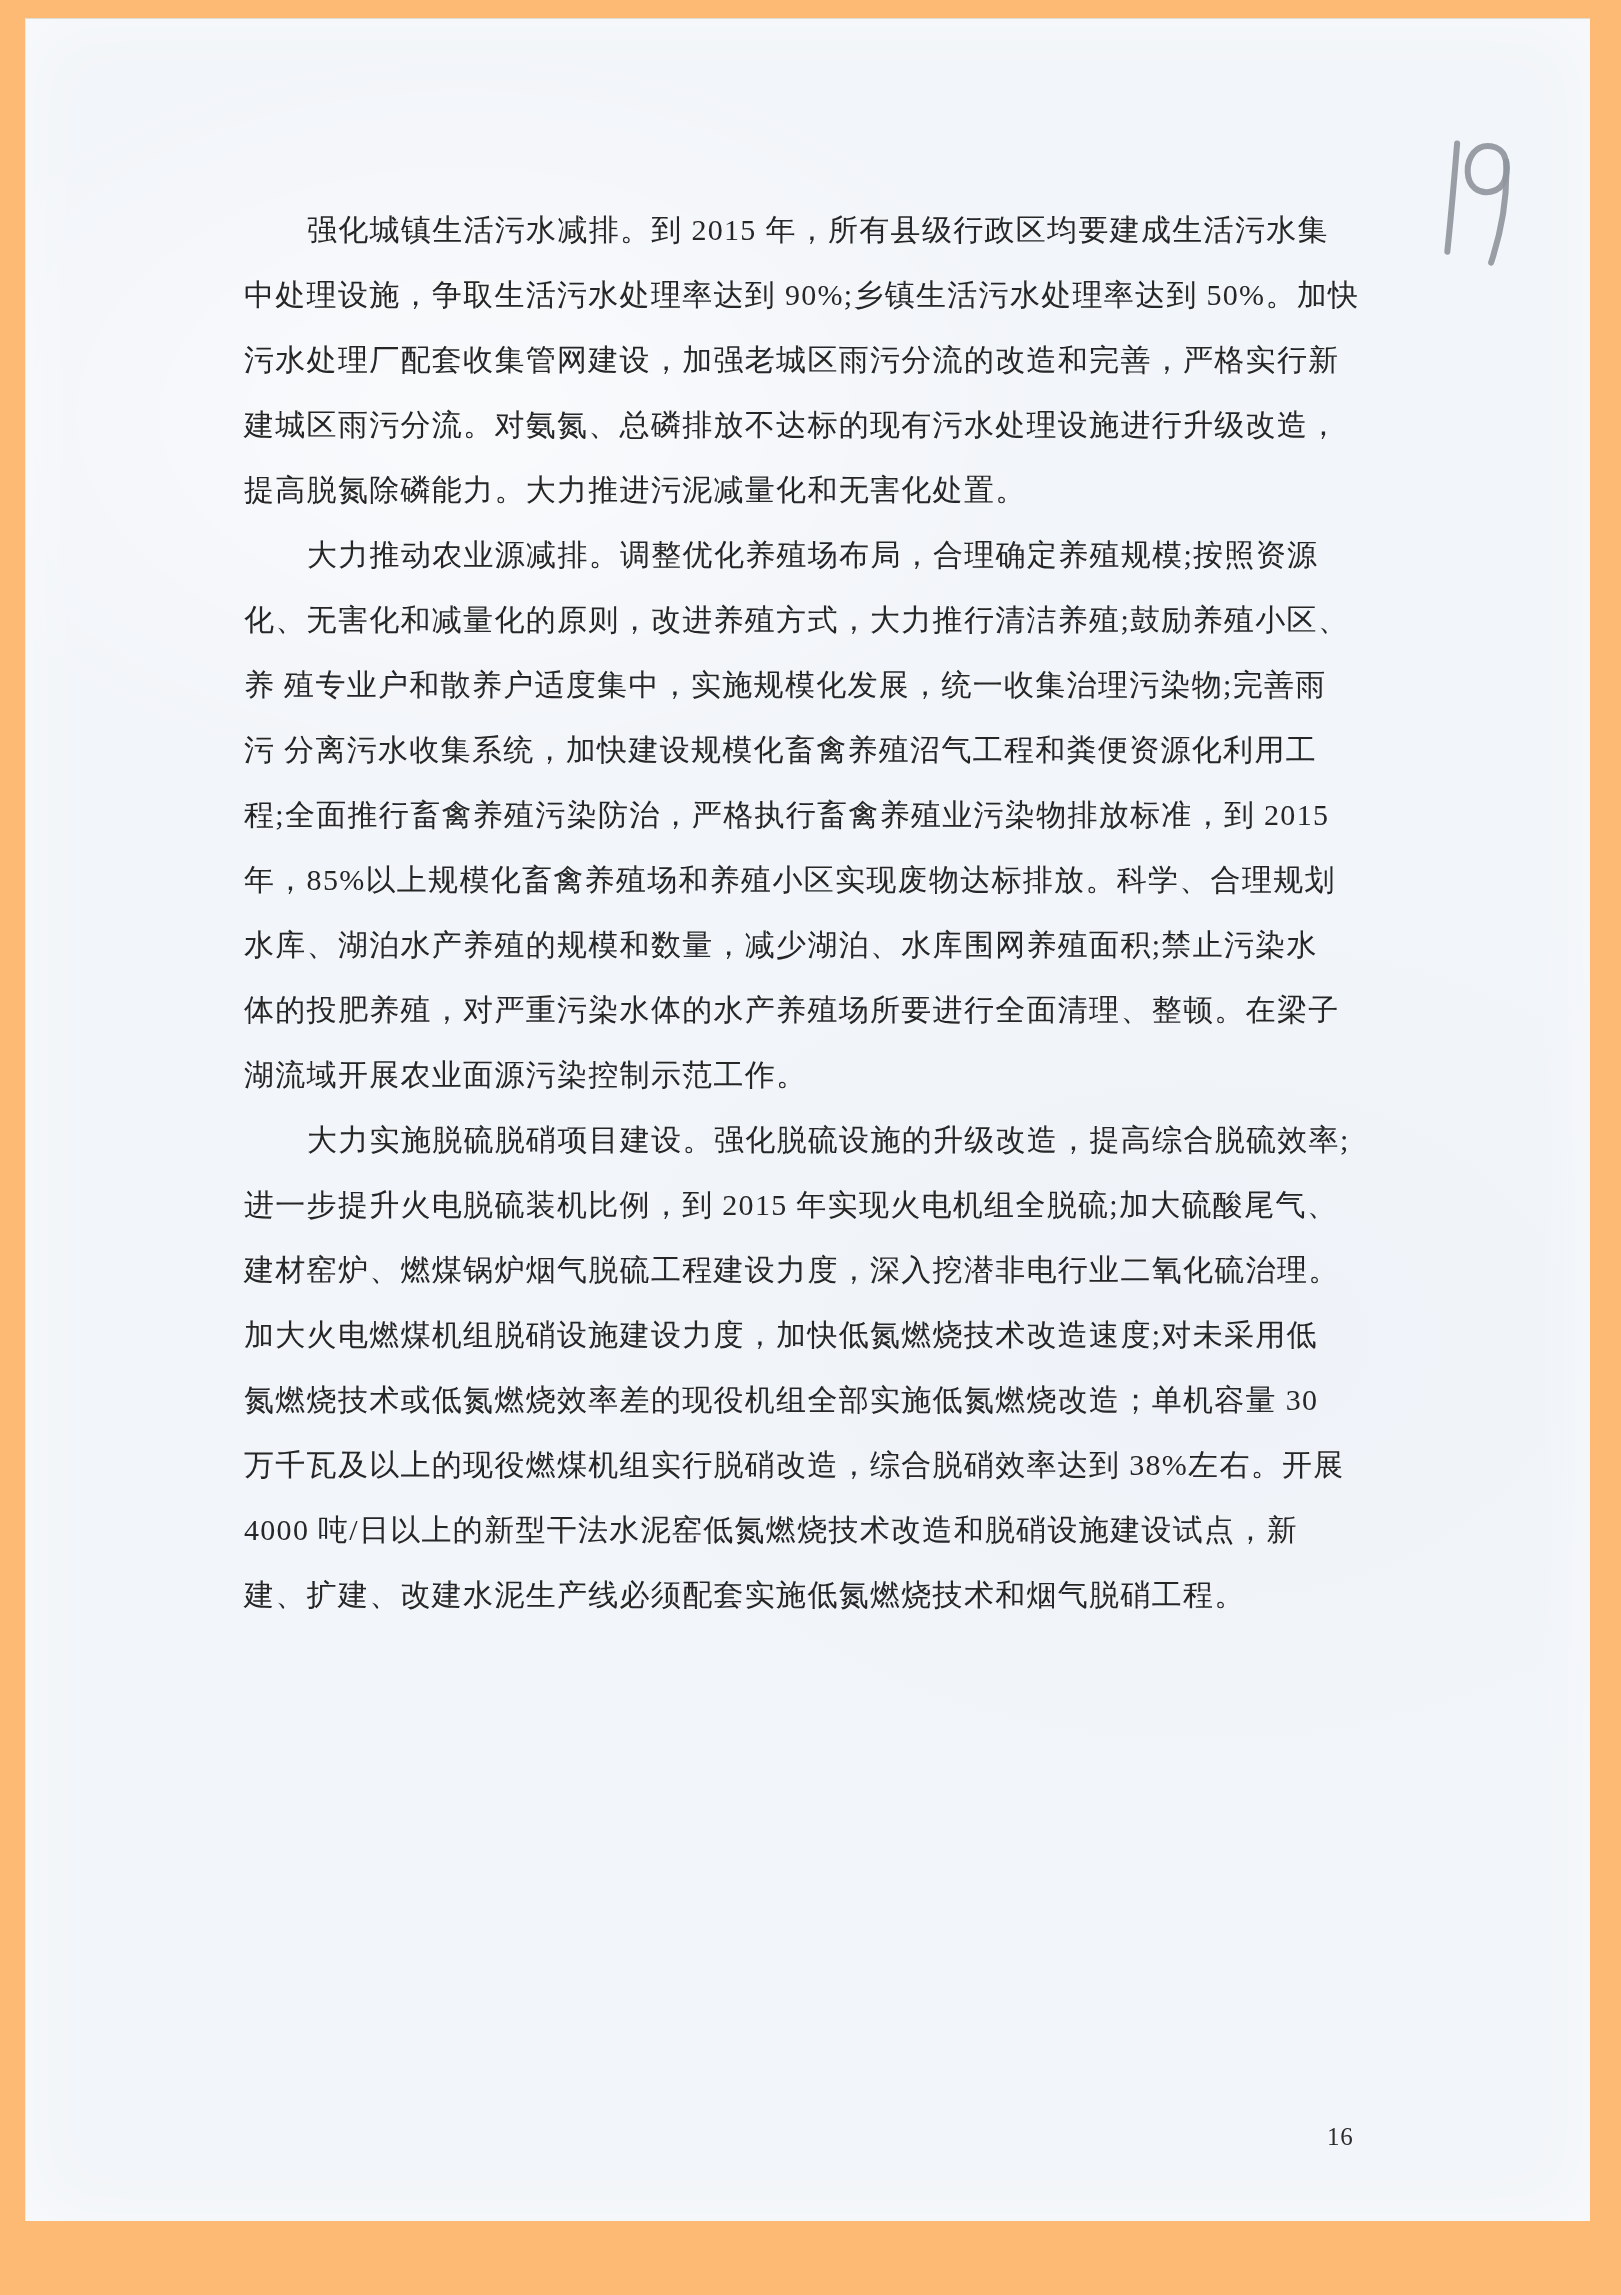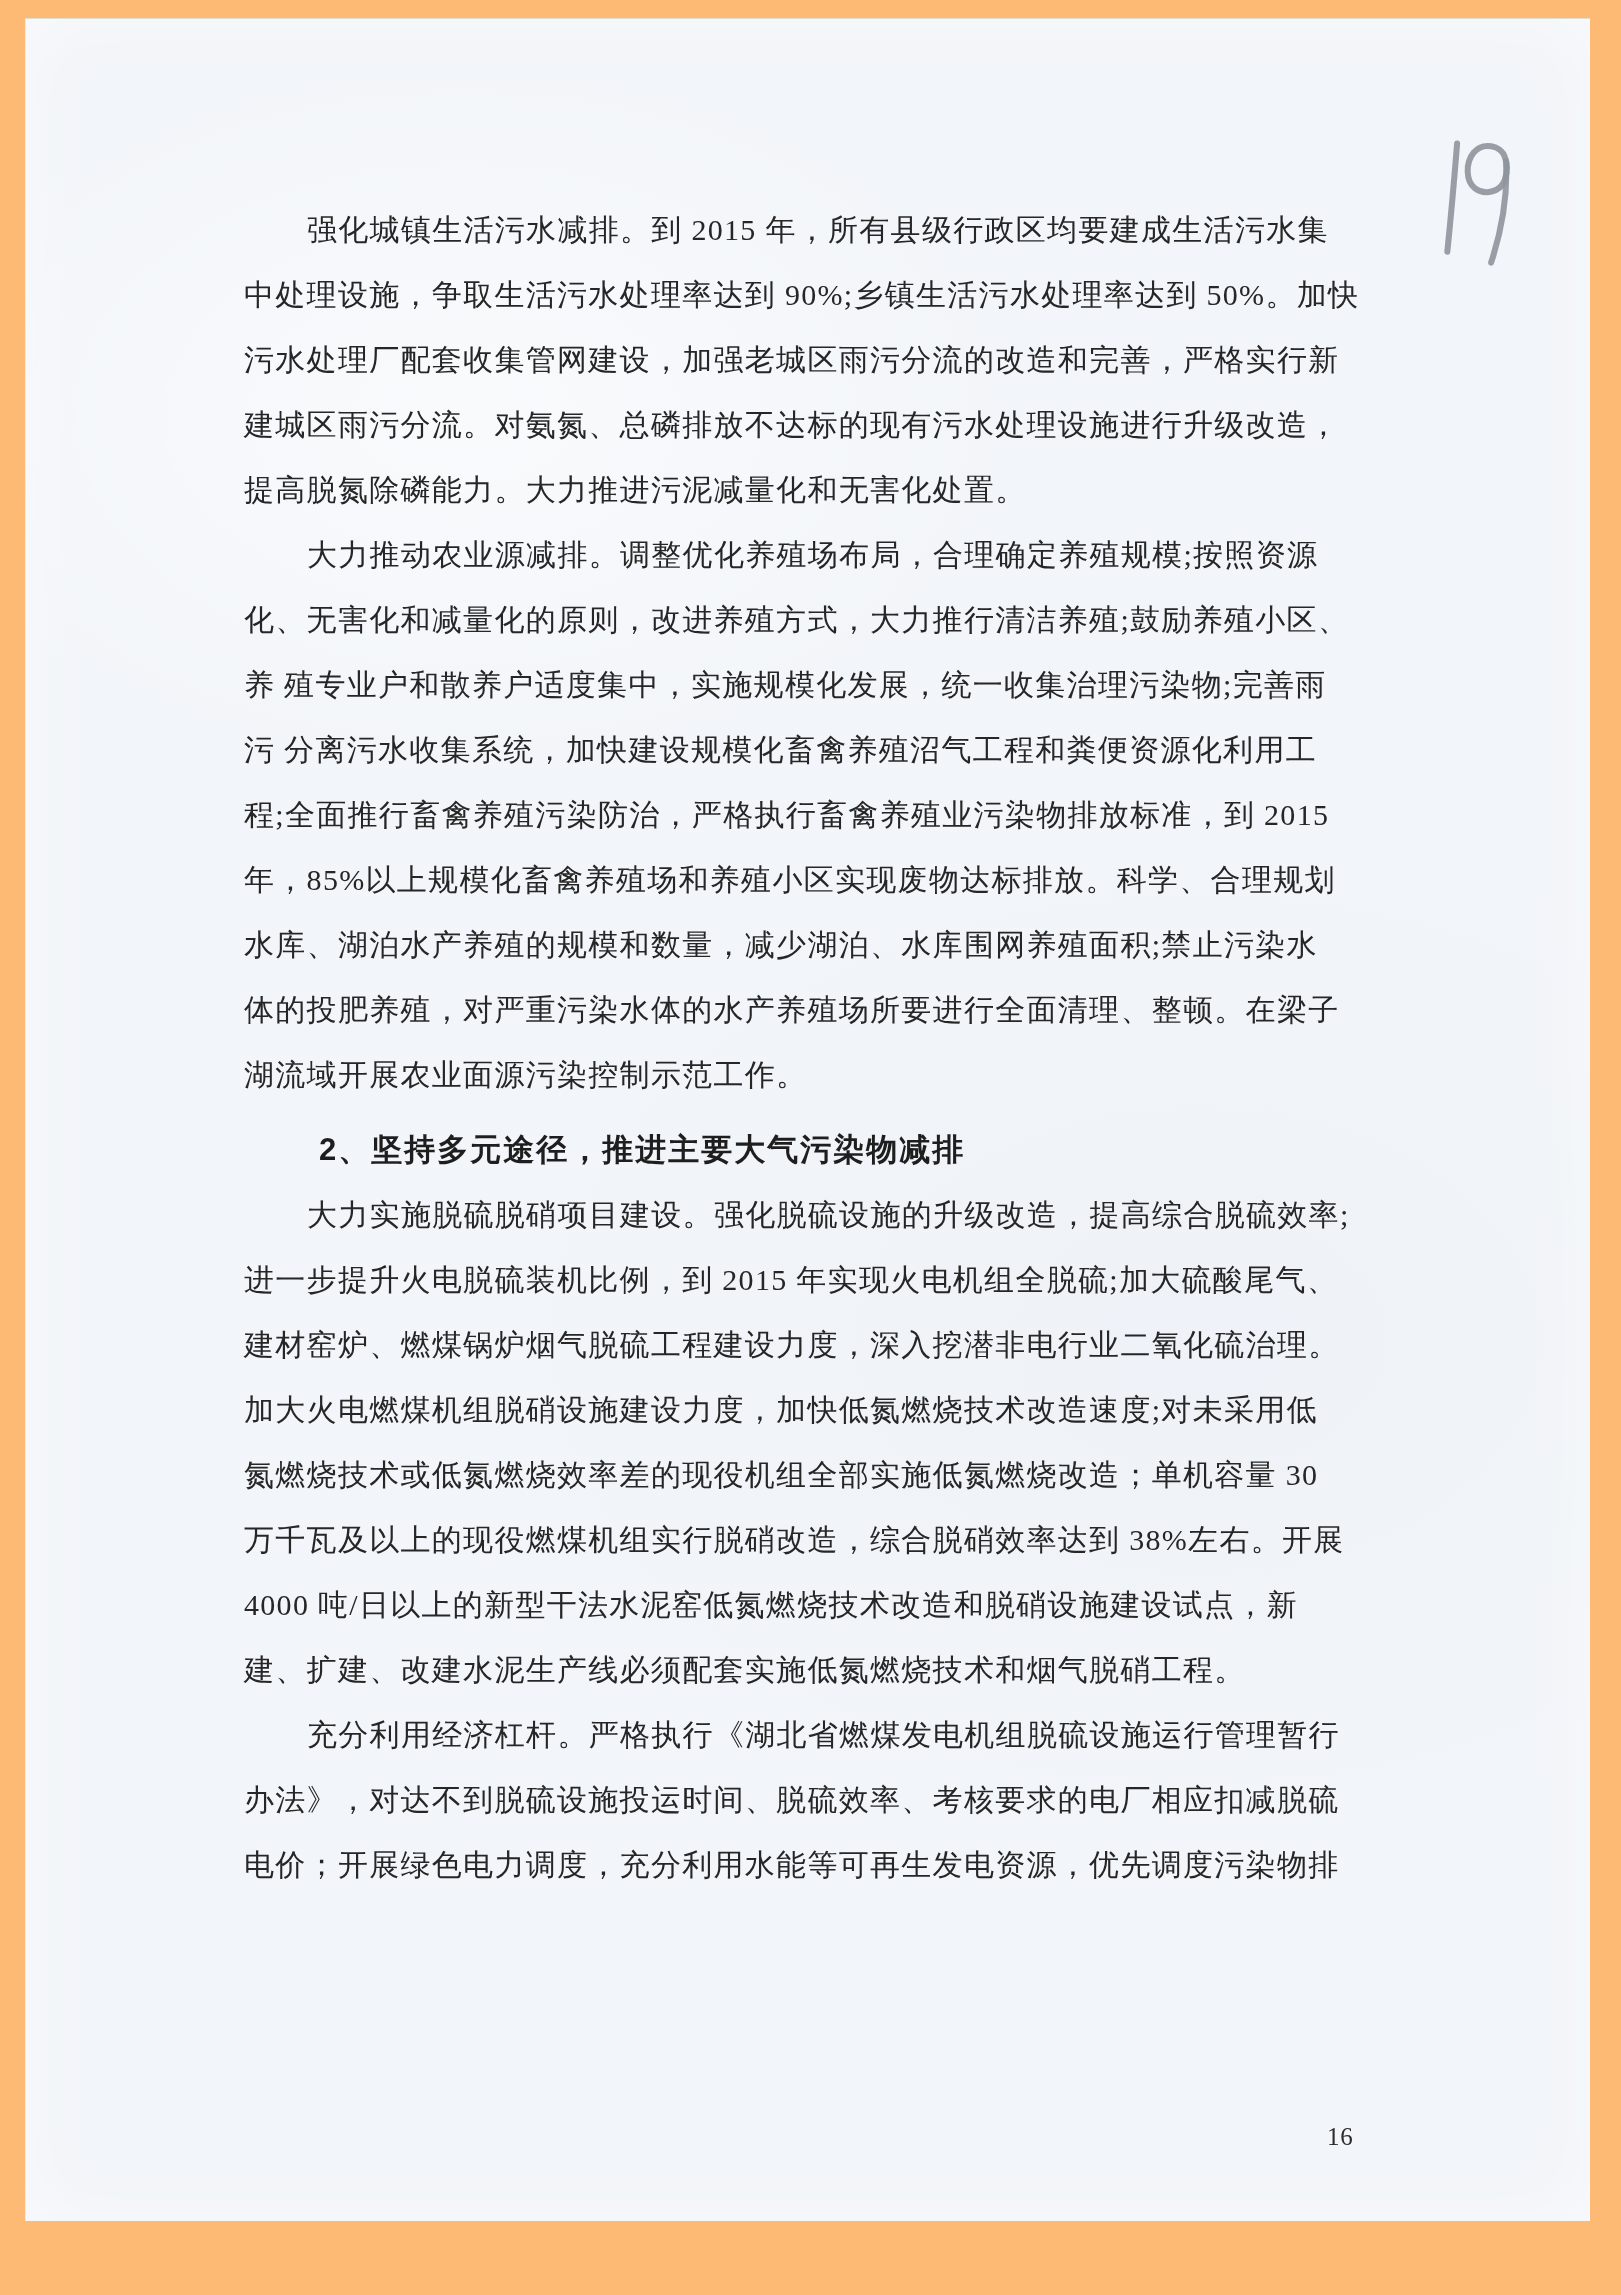--- a/index.html
+++ b/index.html
@@ -81,31 +81,27 @@
 提高脱氮除磷能力。大力推进污泥减量化和无害化处置。</p>
       <p class="para">大力推动农业源减排。调整优化养殖场布局，合理确定养殖规模;按照资源
 化、无害化和减量化的原则，改进养殖方式，大力推行清洁养殖;鼓励养殖小区、
 养 殖专业户和散养户适度集中，实施规模化发展，统一收集治理污染物;完善雨
 污 分离污水收集系统，加快建设规模化畜禽养殖沼气工程和粪便资源化利用工
 程;全面推行畜禽养殖污染防治，严格执行畜禽养殖业污染物排放标准，到 2015
 年，85%以上规模化畜禽养殖场和养殖小区实现废物达标排放。科学、合理规划
 水库、湖泊水产养殖的规模和数量，减少湖泊、水库围网养殖面积;禁止污染水
 体的投肥养殖，对严重污染水体的水产养殖场所要进行全面清理、整顿。在梁子
 湖流域开展农业面源污染控制示范工作。</p>
-      <p class="heading">2、坚持多元途径，推进主要大气污染物减排</p>
       <p class="para">大力实施脱硫脱硝项目建设。强化脱硫设施的升级改造，提高综合脱硫效率;
 进一步提升火电脱硫装机比例，到 2015 年实现火电机组全脱硫;加大硫酸尾气、
 建材窑炉、燃煤锅炉烟气脱硫工程建设力度，深入挖潜非电行业二氧化硫治理。
 加大火电燃煤机组脱硝设施建设力度，加快低氮燃烧技术改造速度;对未采用低
 氮燃烧技术或低氮燃烧效率差的现役机组全部实施低氮燃烧改造；单机容量 30
 万千瓦及以上的现役燃煤机组实行脱硝改造，综合脱硝效率达到 38%左右。开展
 4000 吨/日以上的新型干法水泥窑低氮燃烧技术改造和脱硝设施建设试点，新
 建、扩建、改建水泥生产线必须配套实施低氮燃烧技术和烟气脱硝工程。</p>
-      <p class="para">充分利用经济杠杆。严格执行《湖北省燃煤发电机组脱硫设施运行管理暂行
-办法》，对达不到脱硫设施投运时间、脱硫效率、考核要求的电厂相应扣减脱硫
-电价；开展绿色电力调度，充分利用水能等可再生发电资源，优先调度污染物排</p>
     </div>
 
     <div class="pagenum">16</div>
 
   </div>
 </div>
 
 
 </body></html>

